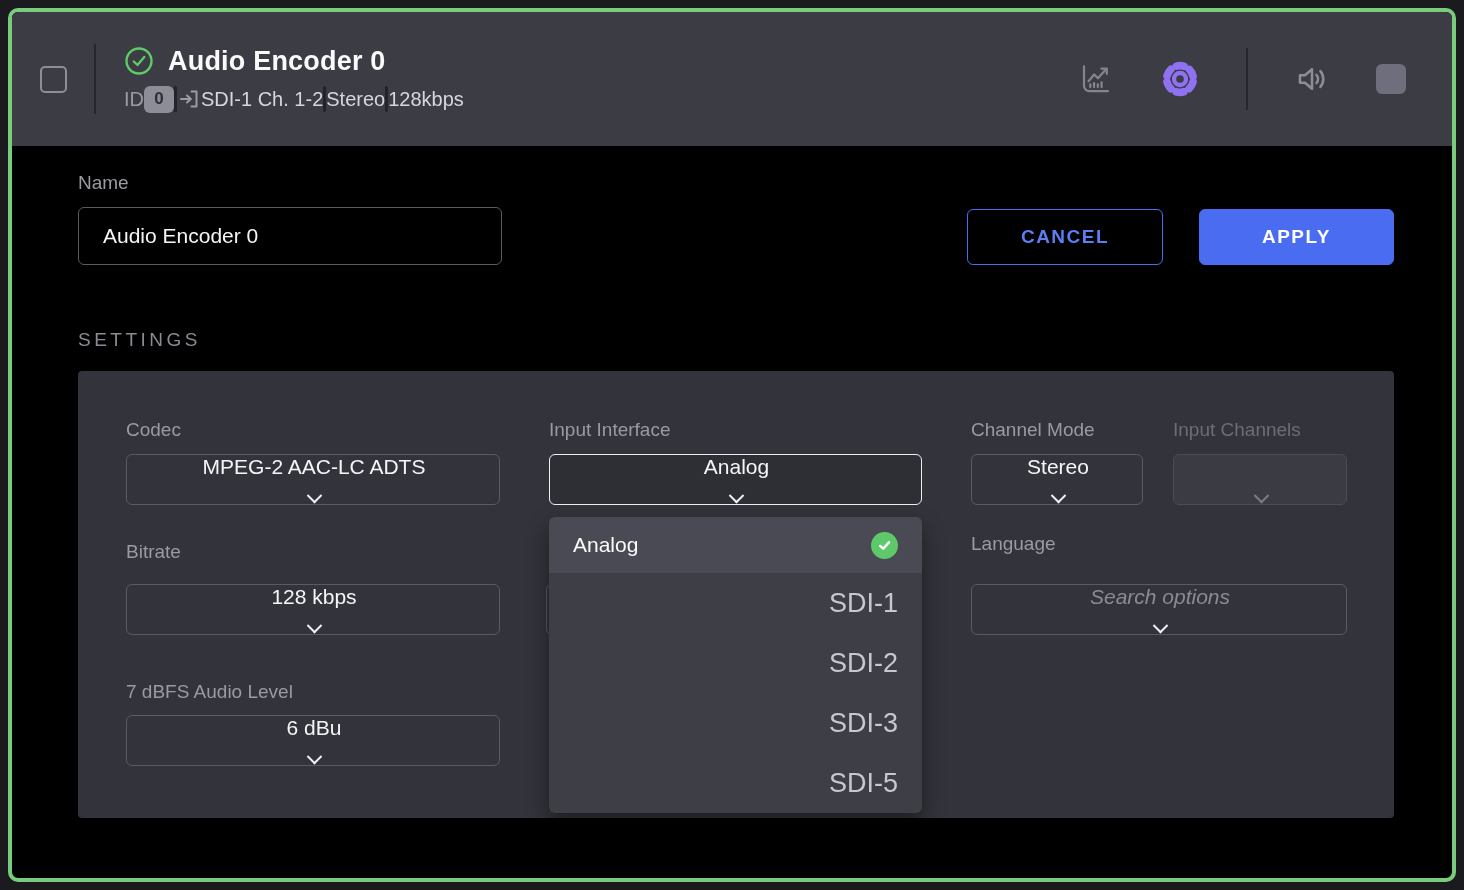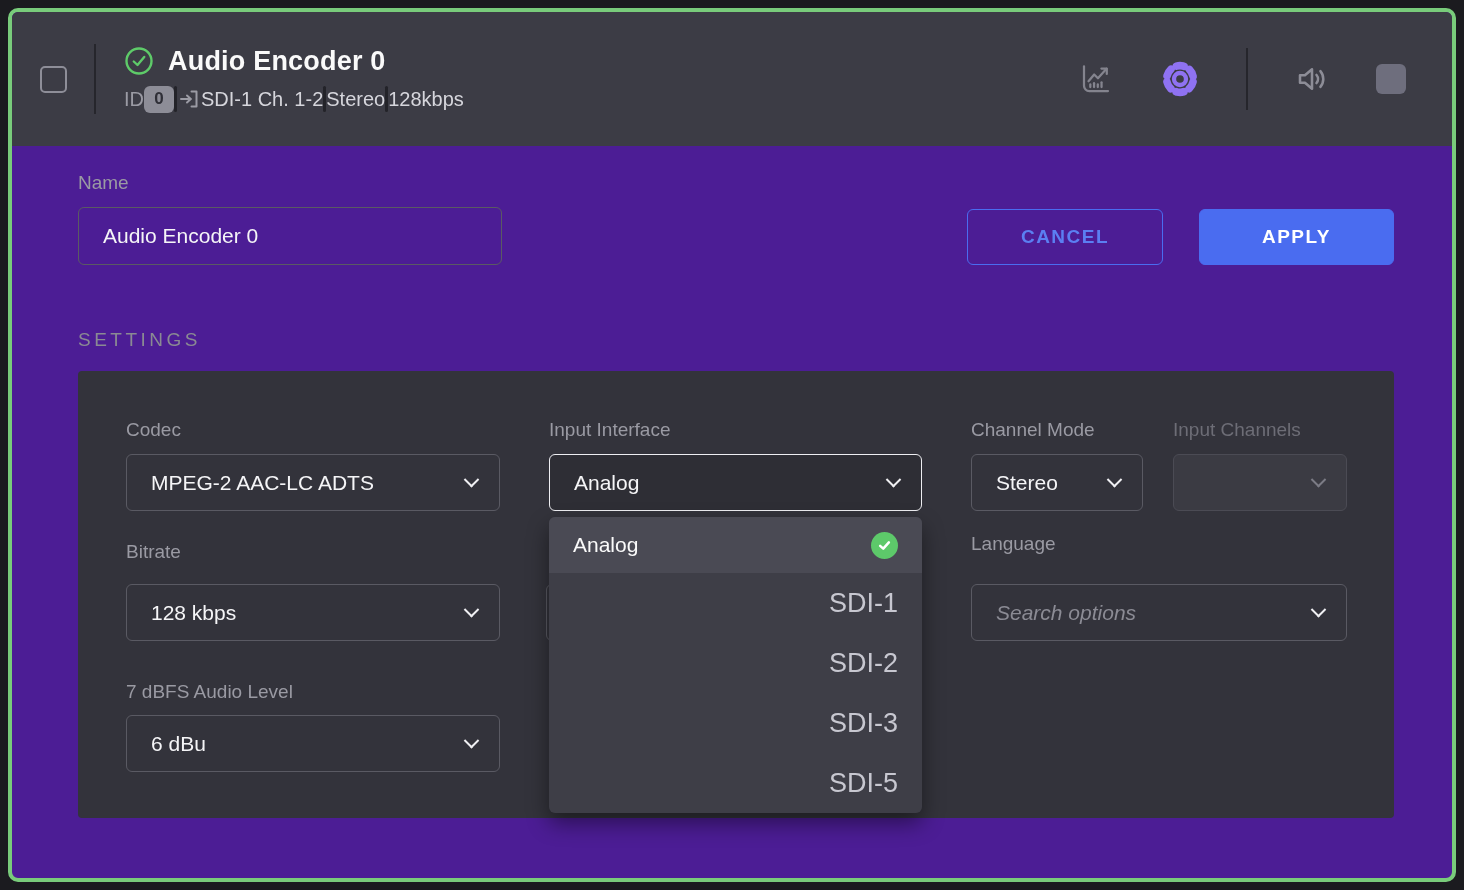--- a/index.html
+++ b/index.html
@@ -6,21 +6,21 @@
   html,body { width:1464px; height:890px; }
   body {
     background:#1b1b1f;
     font-family:"Liberation Sans", sans-serif;
     position:relative;
     overflow:hidden;
   }
   .card {
     position:absolute; left:8px; top:8px; width:1448px; height:874px;
     border:4px solid #79cc7b; border-radius:10px;
-    background:#4c1d95; overflow:hidden;
+    background:#000000; overflow:hidden;
   }
   
   .header {
     height:134px; background:#3c3c45;
     display:flex; align-items:center;
   }
   .hdr-checkbox {
     width:27px; height:27px; border:2px solid #8e8e98; border-radius:5px;
     margin-left:28px; flex:0 0 auto; background:transparent; cursor:pointer;
   }
@@ -60,24 +60,25 @@
   .btn-cancel { width:196px; background:transparent; border:1px solid #4a6cf0; color:#5b7ff2; }
   .btn-apply  { width:195px; background:#4a6cf0; border:1px solid #4a6cf0; color:#ffffff; }
   .section-title { margin-top:64px; color:#8a8a93; font-size:19px; letter-spacing:3.5px; }
   
   .panel {
     position:relative; margin-top:20px; width:1316px; height:447px;
     background:#33333b; border-radius:4px;
   }
   .p-abs { position:absolute; }
   .sel {
-    border:1px solid #5a5a63; border-radius:6px; height:57px;
+    border:1px solid #5a5a63; border-radius:6px; height:51px;
     display:flex; align-items:center; justify-content:space-between;
     padding:0 22px 0 24px; color:#f5f5f7; font-size:21px; cursor:pointer;
     background:transparent;
+    flex-direction:column;
   }
   .sel .chev {
     width:11px; height:11px; border-right:2.5px solid #f0f0f3; border-bottom:2.5px solid #f0f0f3;
     transform:rotate(45deg) translate(-2px,-2px); flex:0 0 auto;
   }
   .sel-active { border:1.5px solid #eeeef2; background:#2e2e35; }
   .sel-disabled { border:1px solid #4b4b54; background:rgba(255,255,255,0.045); cursor:default; }
   .sel-disabled .chev { border-color:#7c7c86; }
   .lbl-dim { color:#6d6d76; }
   .placeholder { color:#8b8b94; font-style:italic; }

